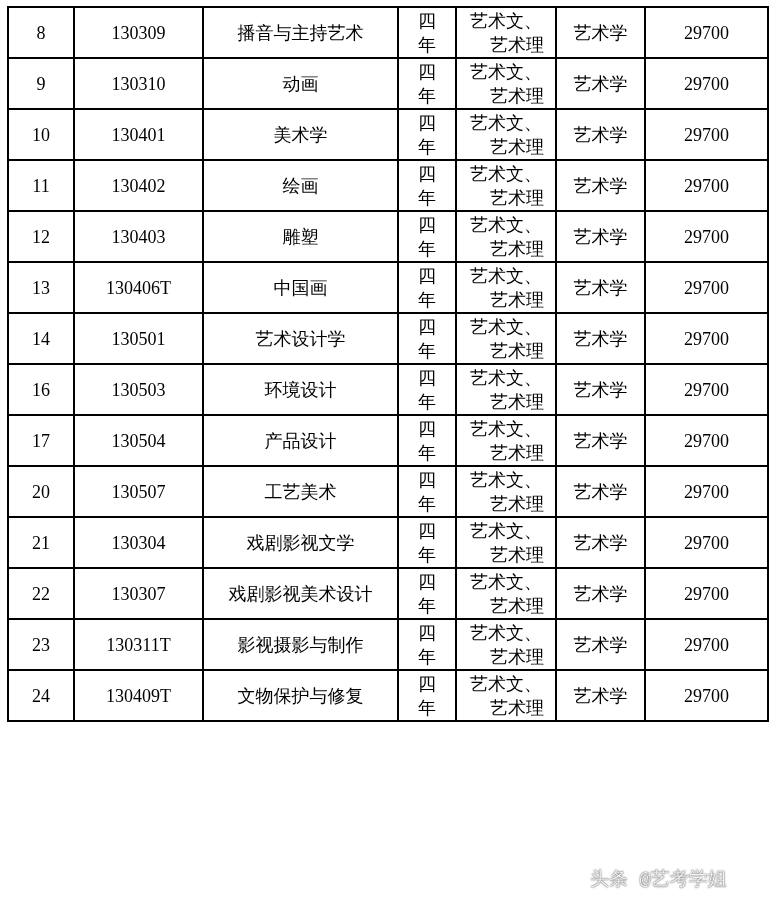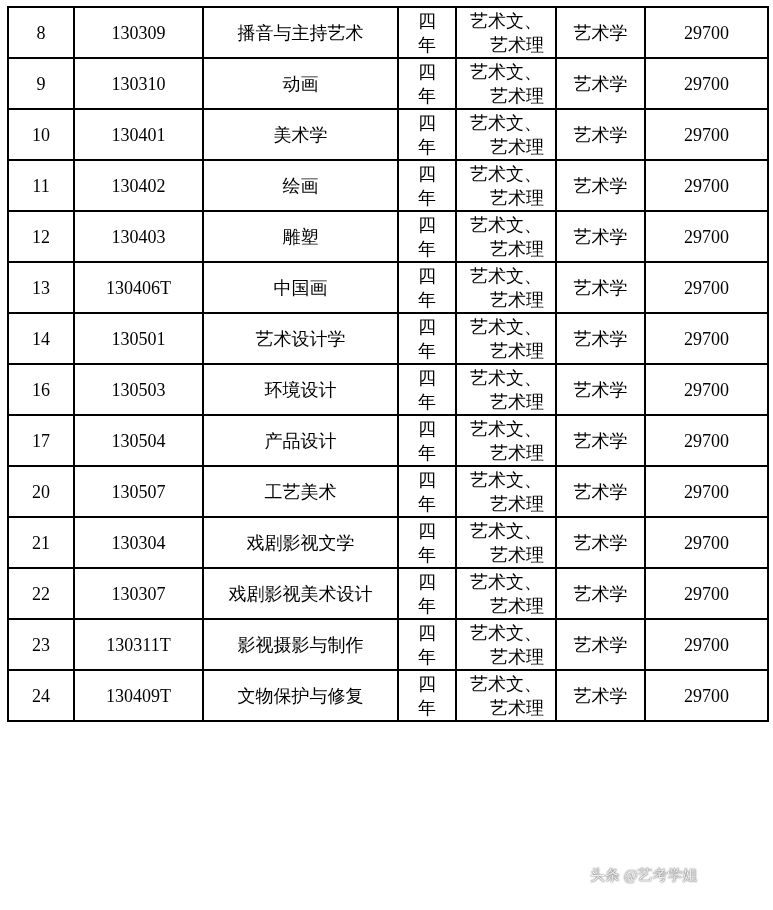--- a/index.html
+++ b/index.html
@@ -50,22 +50,22 @@
       display: block;
     }
     .subject-line2 {
       display: block;
       padding-left: 22px;
     }
     .watermark {
       position: absolute;
       left: 590px;
       top: 866px;
-      font-family: Liberation Serif, serif;
-      font-size: 15px;
+      font-family: Liberation Mono, monospace;
+      font-size: 19px;
       color: rgba(255,255,255,0.92);
       text-shadow: 0 0 2px rgba(0,0,0,0.55), 0 0 1px rgba(0,0,0,0.6);
       letter-spacing: 0px;
       white-space: nowrap;
       pointer-events: none;
     }
   </style>
 </head>
 <body>
 

